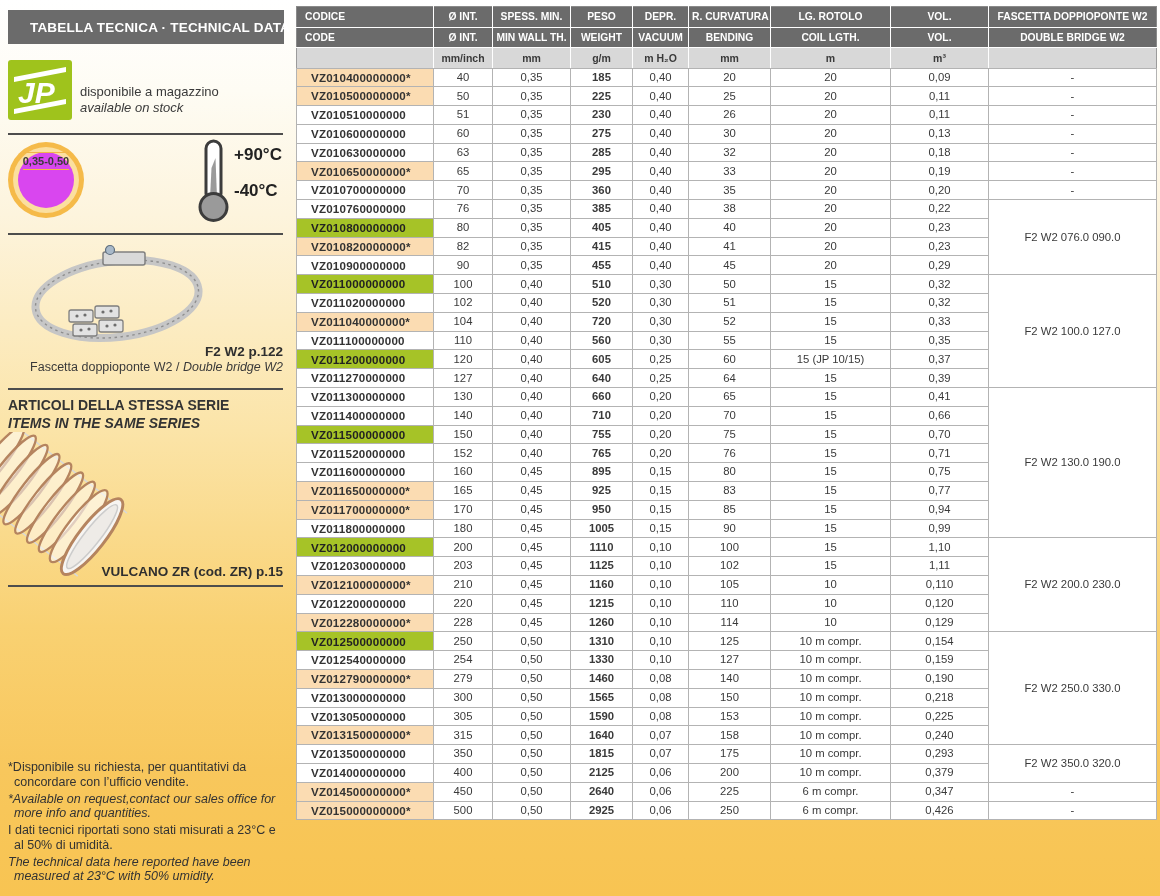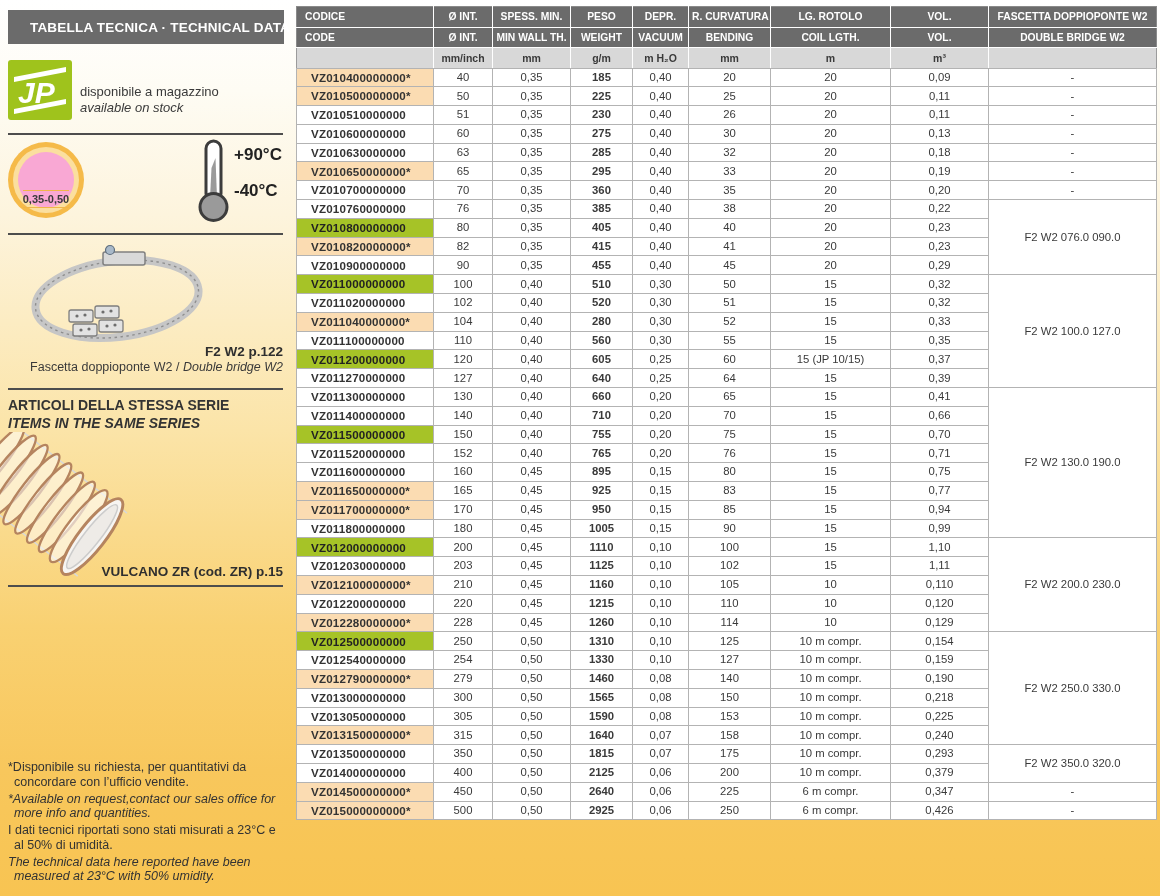--- a/index.html
+++ b/index.html
@@ -22,21 +22,21 @@
   .divider { position:absolute; left:8px; width:275px; height:0; border-top:2px solid #4d4d4d; }
   .d1{top:133px;} .d2{top:233px;} .d3{top:388px;} .d4{top:585px;}
 
   .jp-logo { position:absolute; left:8px; top:60px; width:64px; height:60px; }
   .stock-text { position:absolute; left:80px; top:84px; font-size:13px; line-height:1.25; }
   .stock-text .en { font-style:italic; }
 
   .thick-badge { position:absolute; left:8px; top:142px; width:76px; height:76px; border-radius:50%;
     background:#f5ba49; display:flex; align-items:center; justify-content:center; }
   .thick-mid { width:66px; height:66px; border-radius:50%; background:#fbdf9f; display:flex; align-items:center; justify-content:center; }
-  .thick-inner { width:56px; height:56px; border-radius:50%; background:#f9a8d4; display:flex; align-items:flex-end; justify-content:center; }
+  .thick-inner { width:56px; height:56px; border-radius:50%; background:#d946ef; display:flex; align-items:flex-start; justify-content:center; }
   .thick-inner span { font-size:11px; font-weight:bold; color:#3a3a3a; border-top:1.5px solid #f0b64a; border-bottom:1.5px solid #f0b64a; padding:2px 0; }
 
   .thermo { position:absolute; left:196px; top:138px; width:36px; height:84px; }
   .temp-max { position:absolute; left:234px; top:145px; font-size:17px; font-weight:bold; color:#222; }
   .temp-min { position:absolute; left:234px; top:181px; font-size:17px; font-weight:bold; color:#222; }
 
   .clamp-img { position:absolute; left:25px; top:244px; width:180px; height:102px; }
   .clamp-ref { position:absolute; right:9px; top:344px; font-size:13.5px; font-weight:bold; text-align:right; color:#2f2f2f; }
   .clamp-caption { position:absolute; right:9px; top:360px; font-size:12.5px; text-align:right; white-space:nowrap; }
   .clamp-caption .en { font-style:italic; }
@@ -371,21 +371,21 @@
             <td class="w">520</td>
             <td>0,30</td>
             <td>51</td>
             <td>15</td>
             <td>0,32</td>
           </tr>
           <tr>
             <td class="code orange">VZ011040000000*</td>
             <td>104</td>
             <td>0,40</td>
-            <td class="w">280</td>
+            <td class="w">720</td>
             <td>0,30</td>
             <td>52</td>
             <td>15</td>
             <td>0,33</td>
           </tr>
           <tr>
             <td class="code">VZ011100000000</td>
             <td>110</td>
             <td>0,40</td>
             <td class="w">560</td>

